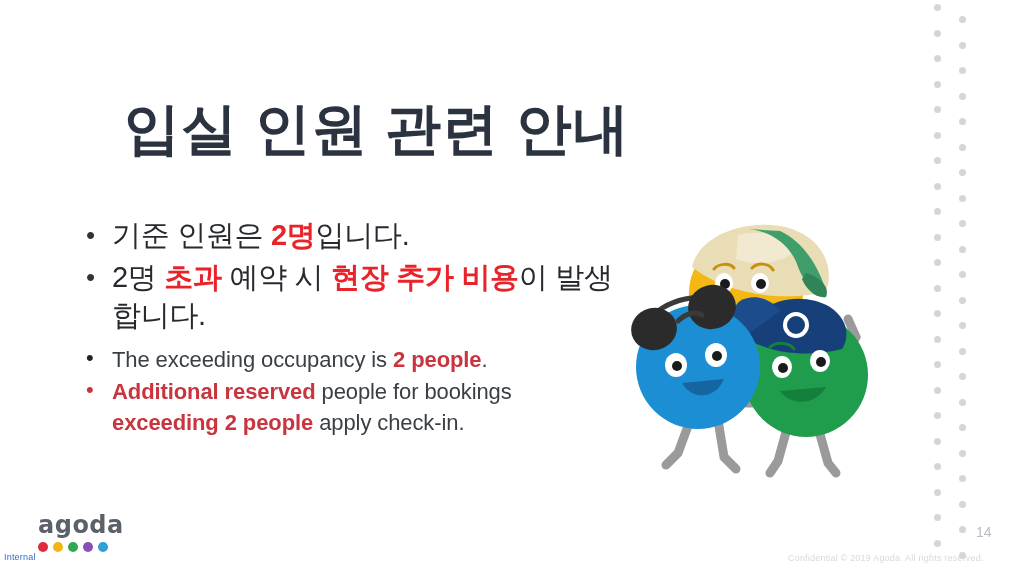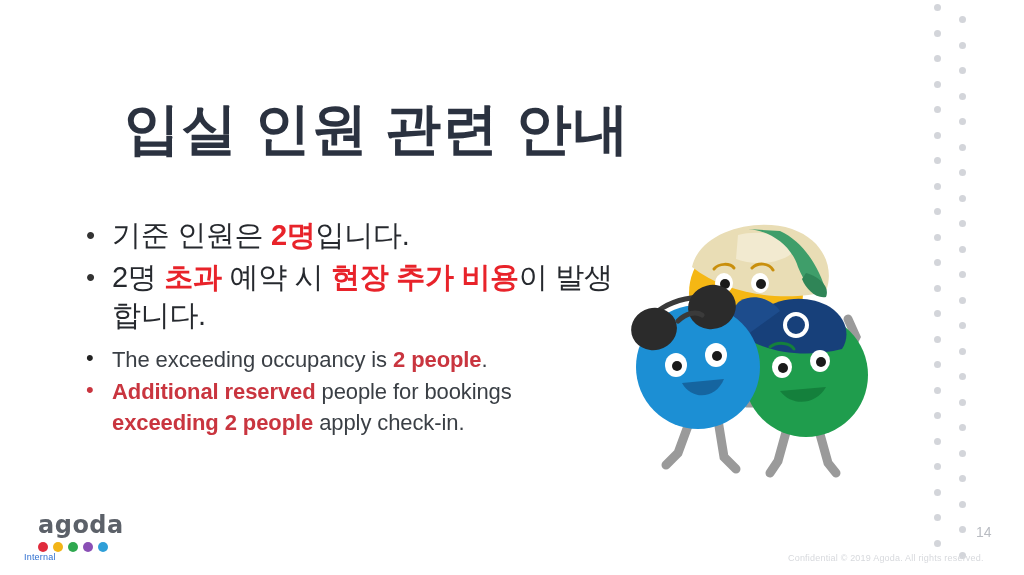--- a/index.html
+++ b/index.html
@@ -144,21 +144,21 @@
     gap: 5px;
   }
   #logo-dots i {
     display: block;
     width: 10px;
     height: 10px;
     border-radius: 50%;
   }
   #internal {
     position: absolute;
-    left: 24px;
+    left: 4px;
     top: 552px;
     font-size: 9px;
     color: #2f6fd0;
     letter-spacing: 0.2px;
   }
   #confidential {
     position: absolute;
     left: 788px;
     top: 553px;
     font-size: 9px;

